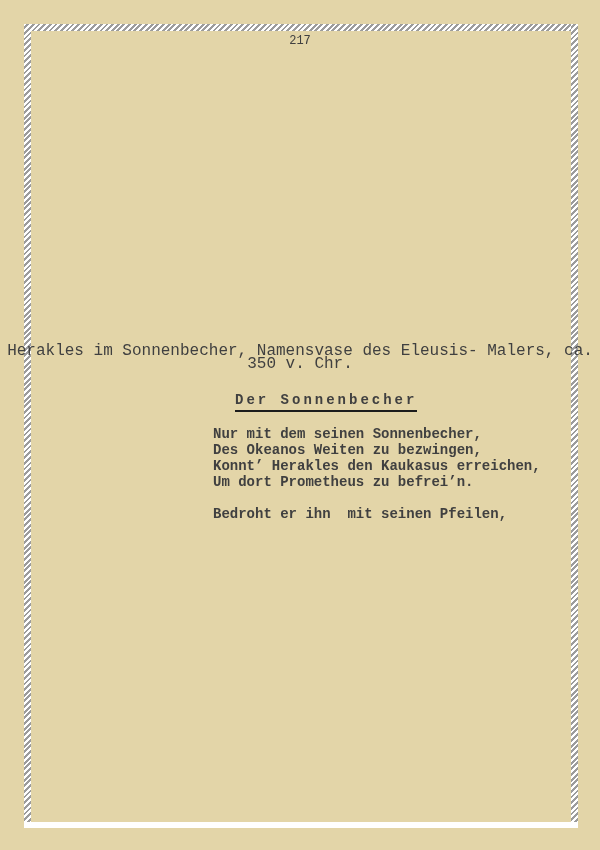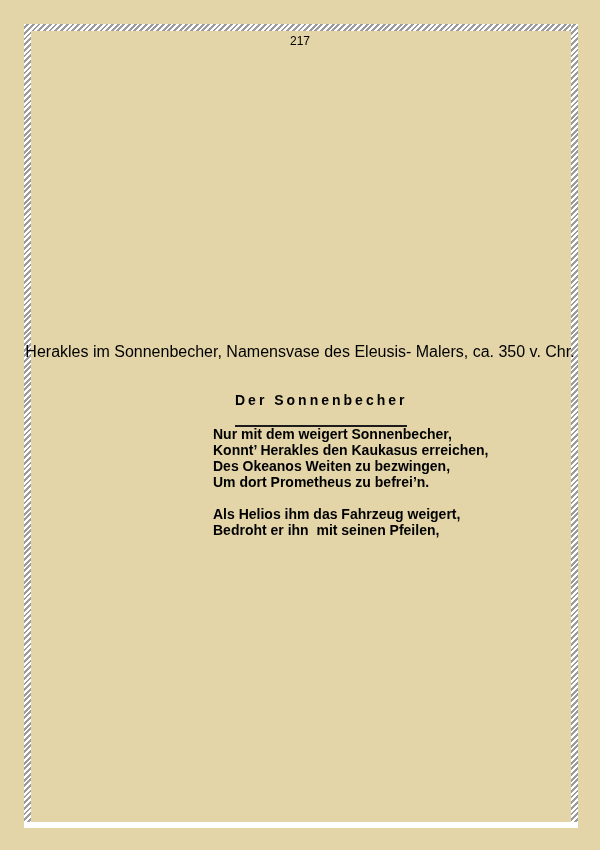--- a/index.html
+++ b/index.html
@@ -4,22 +4,22 @@
 <style>
   html, body {
     margin: 0;
     padding: 0;
   }
   .page {
     position: relative;
     width: 600px;
     height: 850px;
     background: #e3d5a8;
-    font-family: Liberation Sans, sans-serif;
-    color: #000000;
+    font-family: Liberation Mono, monospace;
+    color: #404040;
     overflow: hidden;
   }
   
   .frame {
     position: absolute;
     left: 24px;
     top: 24px;
     width: 554px;
     height: 804px;
   }
@@ -64,21 +64,21 @@
     top: 391px;
     left: 235px;
   }
   .poem-title {
     display: inline-block;
     font-size: 14px;
     font-weight: bold;
     letter-spacing: 3px;
     line-height: 16px;
     border-bottom: 2px solid #1c1c1c;
-    padding-bottom: 17px;
+    padding-bottom: 2px;
   }
   .stanza {
     position: absolute;
     left: 213px;
     font-size: 14px;
     font-weight: bold;
     line-height: 16px;
   }
   .stanza-1 { top: 426px; }
   .stanza-2 { top: 506px; }
@@ -101,25 +101,24 @@
 
   <div class="page-number">217</div>
 
   <div class="caption">Herakles im Sonnenbecher, Namensvase des Eleusis- Malers, ca. 350 v. Chr.</div>
 
   <div class="poem-title-wrap">
     <span class="poem-title">Der Sonnenbecher</span>
   </div>
 
   <div class="stanza stanza-1">
-    <div class="poem-line">Nur mit dem weigert Sonnenbecher,</div>
+    <div class="poem-line">Nur mit dem seinen Sonnenbecher,</div>
+    <div class="poem-line">Des Okeanos Weiten zu bezwingen,</div>
     <div class="poem-line">Konnt’ Herakles den Kaukasus erreichen,</div>
-    <div class="poem-line">Des Okeanos Weiten zu bezwingen,</div>
     <div class="poem-line">Um dort Prometheus zu befrei’n.</div>
   </div>
 
   <div class="stanza stanza-2">
-    <div class="poem-line">Als Helios ihm das Fahrzeug weigert,</div>
     <div class="poem-line">Bedroht er ihn  mit seinen Pfeilen,</div>
   </div>
 
 
 </div>
 
 </body></html>

